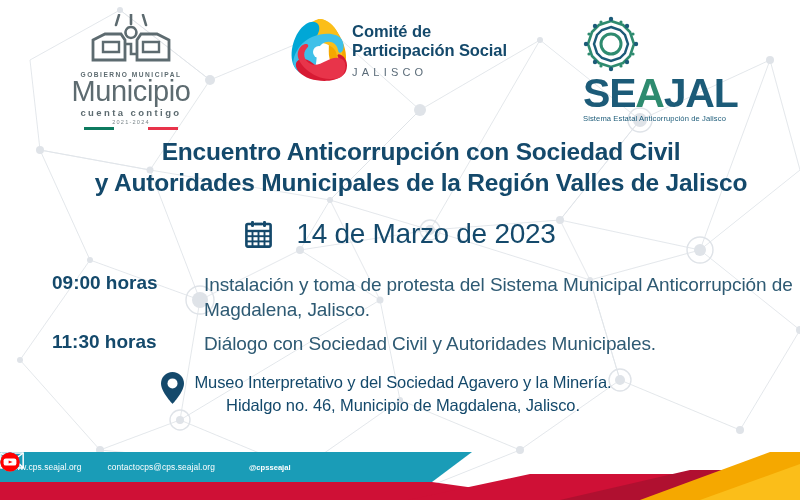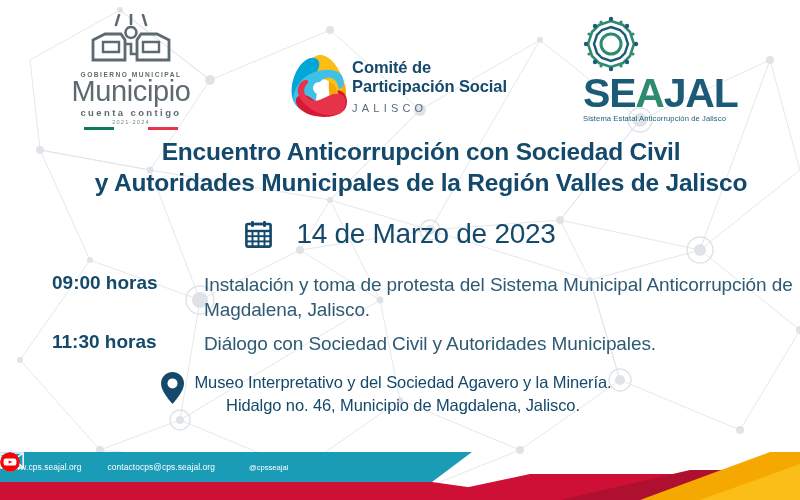--- a/index.html
+++ b/index.html
@@ -40,21 +40,21 @@
     color:#5d6b70; margin-top:2px;
   }
   .mag-years { font-size:5.6px; letter-spacing:1.2px; color:#7a868a; margin-top:1px; }
   .mag-flag { display:flex; justify-content:center; gap:2px; margin-top:2px; }
   .mag-flag i { display:block; width:30px; height:3px; }
   .mag-flag .g { background:#0d7a5f; }
   .mag-flag .w { background:#ffffff; }
   .mag-flag .r { background:#e8334a; }
 
   
-  .logo-cps { display:flex; align-items:center; margin-top:36px;justify-content:flex-end; }
+  .logo-cps { display:flex; align-items:center; margin-top:0;justify-content:flex-end; }
   .cps-text { line-height:1.14; }
   .cps-l1, .cps-l2 {
     font-size:16.5px; font-weight:bold; color:#14496b; letter-spacing:-0.1px;
   }
   .cps-jal {
     font-size:11px; letter-spacing:4.2px; color:#5a6b78; margin-top:6px;
   }
 
   
   .logo-seajal { width:175px; text-align:left; margin-top:2px; }
@@ -104,21 +104,21 @@
   .footer { position:absolute; left:0; bottom:0; width:800px; height:48px; z-index:3; }
   .footer svg { position:absolute; inset:0; }
   .footer-content {
     position:absolute; left:0; top:0; height:30px;
     display:flex; align-items:center; gap:0; padding-left:8px;
     z-index:4;
   }
   .f-item { display:flex; align-items:center; gap:7px; }
   .f-label { font-size:8.4px; color:#ffffff; letter-spacing:0.1px; }
   .f-gap { width:26px; }
-  .social-row { display:flex; align-items:center; gap:5px; margin-left:30px; }
+  .social-row { display:flex; align-items:center; gap:5px; margin-left:30px;font-weight:bold; }
   .social-row .handle { font-size:7.6px; color:#ffffff; margin-left:4px; }
 </style>
 </head>
 <body>
 
 <svg class="bg-network" width="800" height="500" viewBox="0 0 800 500">
   <g stroke="#dfe3e8" stroke-width="0.9" fill="none" opacity="0.95">
     <path d="M30,60 L120,10 L210,80 L150,170 L40,150 Z"></path>
     <path d="M210,80 L330,30 L420,110 L330,200 L150,170"></path>
     <path d="M420,110 L540,40 L640,120 L560,220 L430,230 L330,200"></path>

